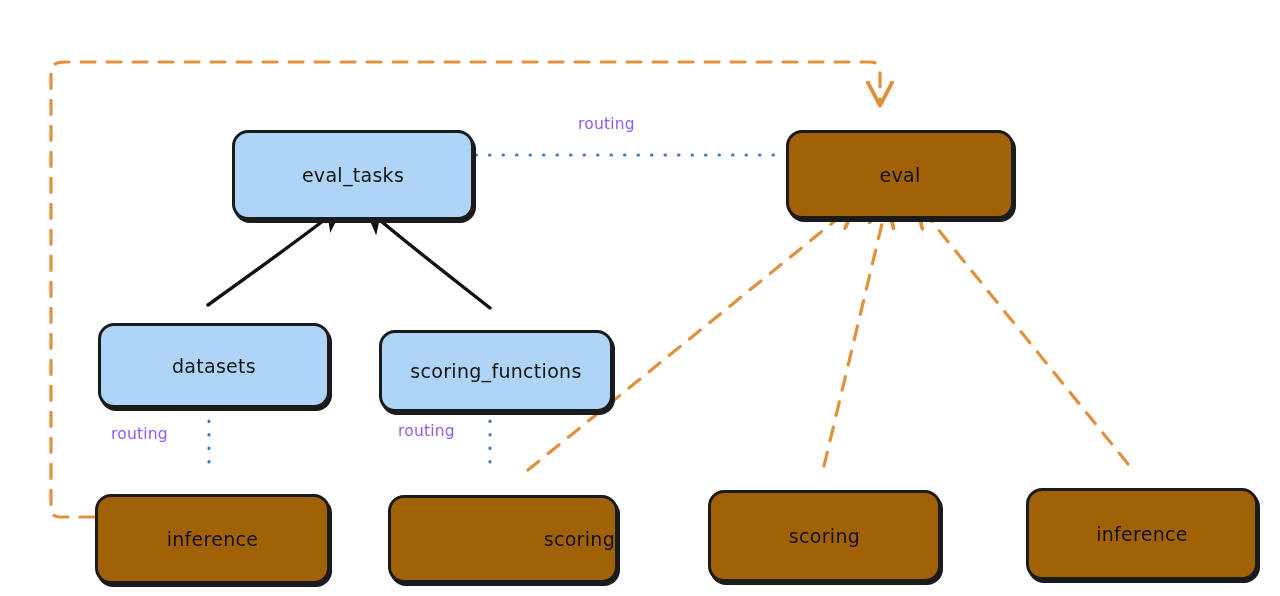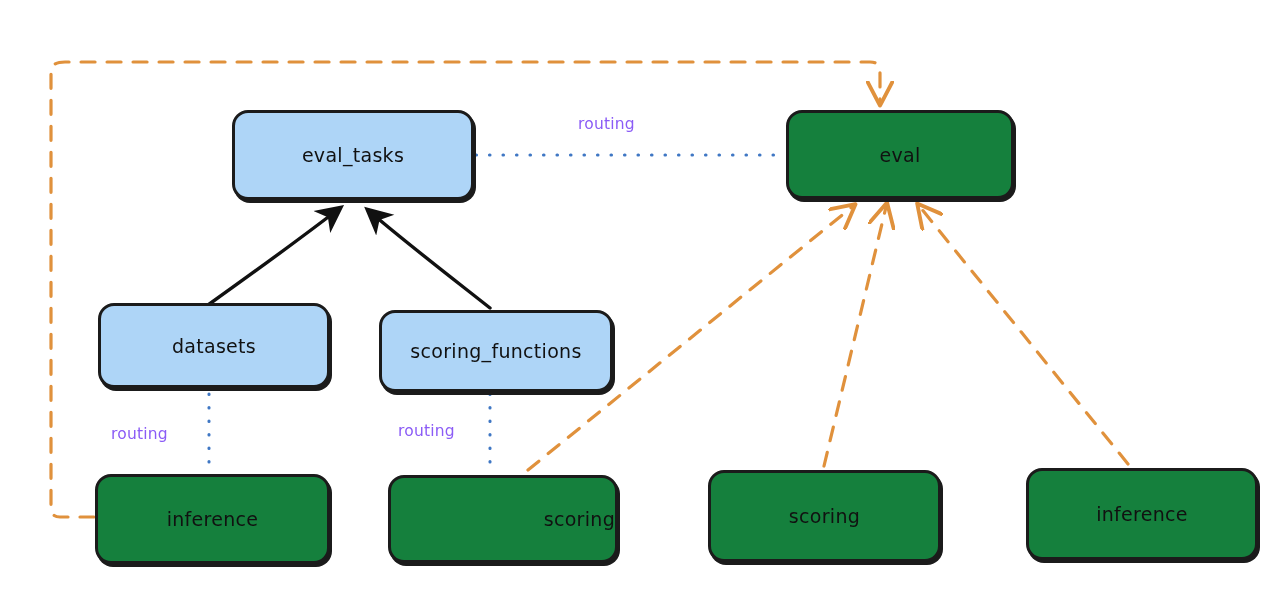--- a/index.html
+++ b/index.html
@@ -28,23 +28,24 @@
   }
   .node-box {
     position: absolute;
     box-sizing: border-box;
     border: 3px solid #1b1b1b;
     border-radius: 16px;
     display: flex;
     align-items: center;
     justify-content: center;
     box-shadow: 2px 3px 0 #1b1b1b;
+    margin-top: 20px;
   }
   .node-box.fill-blue { background: #aed5f7; }
-  .node-box.fill-green { background: #15803d; }
+  .node-box.fill-green { background: #a16207; }
   .node-label {
     font-family: "DejaVu Sans", sans-serif;
     font-size: 19px;
     color: #111111;
     letter-spacing: 0.3px;
     white-space: nowrap;
     pointer-events: none;
   }
   .edge-label {
     position: absolute;

